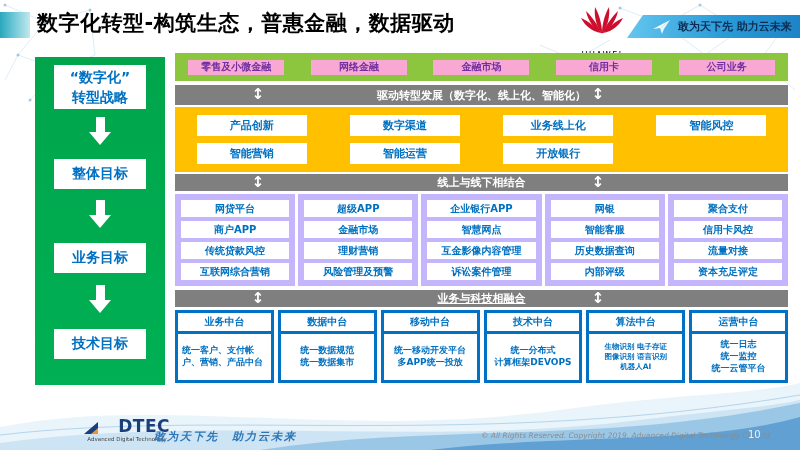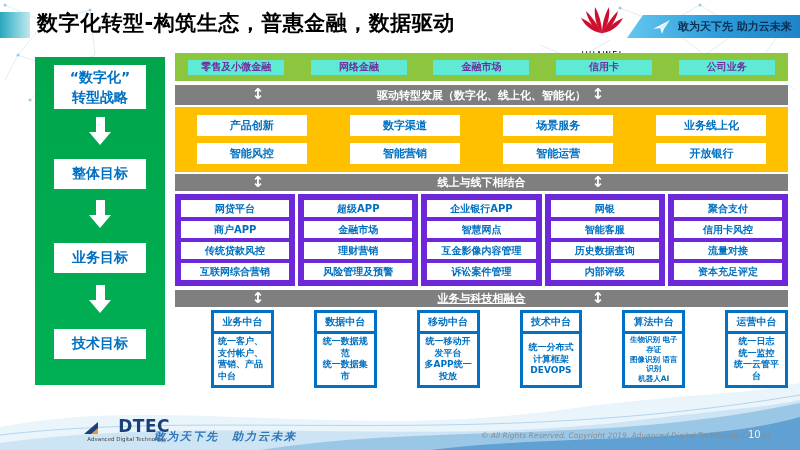--- a/index.html
+++ b/index.html
@@ -34,21 +34,21 @@
   .block-arrow{position:absolute;left:50%;transform:translateX(-50%);width:22px;height:30px;}
   .block-arrow .stem{width:9px;height:15px;background:#fff;margin:0 auto;}
   .block-arrow .head{width:0;height:0;margin:0 auto;border-left:11px solid transparent;
     border-right:11px solid transparent;border-top:13px solid #fff;}
   .arrow1{top:60px;}.arrow2{top:143px;}.arrow3{top:228px;}
 
   
   .band{position:absolute;left:175px;width:613px;box-sizing:border-box;}
   .green-band{top:53px;height:28px;background:#8cc63e;display:grid;
     grid-template-columns:repeat(5,1fr);align-items:center;justify-items:center;}
-  .green-band .wbox{width:96px;height:15px;background:#5eead4;color:#7030a0;font-size:10px;
+  .green-band .wbox{width:96px;height:15px;background:#f9a8d4;color:#7030a0;font-size:10px;
     font-weight:bold;display:flex;align-items:center;justify-content:center;}
 
   .gray-banner{background:#7f7f7f;color:#fff;font-size:11px;font-weight:bold;
     display:flex;align-items:center;justify-content:center;}
   .banner1{top:85px;height:20px;}
   .banner2{top:174px;height:17px;}
   .banner3{top:290px;height:17px;text-decoration:underline;}
   .updown{position:absolute;top:50%;transform:translateY(-54%);color:#fff;
     font-size:15px;font-weight:bold;line-height:1;}
   .updown::before{content:"\2195";}
@@ -56,28 +56,28 @@
   .ud-right{left:68%;}
 
   .yellow-band{top:107px;height:65px;background:#ffc000;display:grid;
     grid-template-columns:repeat(4,1fr);grid-template-rows:1fr 1fr;
     align-items:center;justify-items:center;padding:4px 0;}
   .yellow-band .wbox{width:110px;height:21px;background:#fff;color:#0070c0;font-size:11px;
     font-weight:bold;display:flex;align-items:center;justify-content:center;}
 
   .cyan-grid{top:194px;height:92px;display:grid;grid-template-columns:repeat(5,1fr);
     column-gap:3px;}
-  .cyan-col{background:#6d28d9;display:flex;flex-direction:column;justify-content:space-evenly;
+  .cyan-col{background:#c4b5fd;display:flex;flex-direction:column;justify-content:space-evenly;
     padding:2px 6px;}
   .cyan-col .wbox{height:17px;background:#fff;color:#0070c0;font-size:10px;font-weight:bold;
     display:flex;align-items:center;justify-content:center;white-space:nowrap;}
 
   .platforms{top:310px;height:73px;display:grid;grid-template-columns:repeat(6,1fr);
     column-gap:4px;}
-  .plat-col{background:#0071c5;display:flex;flex-direction:column;padding:3px;box-sizing:border-box;margin-left:36px;}
+  .plat-col{background:#0071c5;display:flex;flex-direction:column;padding:3px;box-sizing:border-box;}
   .plat-head{height:18px;background:#fff;color:#0070c0;font-size:10px;font-weight:bold;
     display:flex;align-items:center;justify-content:center;margin-bottom:3px;flex:none;}
   .plat-body{flex:1;background:#fff;color:#0070c0;font-size:9px;font-weight:bold;
     display:flex;align-items:center;justify-content:center;text-align:center;
     line-height:1.3;padding:1px 2px;}
   .plat-col:nth-child(1) .plat-body{font-size:9px;text-align:left;justify-content:flex-start;padding-left:4px;}
   .plat-col:nth-child(5) .plat-body{font-size:7.5px;}
 
   
   .dtec{position:absolute;left:84px;top:418px;width:86px;text-align:center;}
@@ -182,21 +182,20 @@
 
   <div class="band gray-banner banner1">
     <span class="updown ud-left"></span>
     <span>驱动转型发展（数字化、线上化、智能化）</span>
     <span class="updown ud-right"></span>
   </div>
 
   <div class="band yellow-band">
     <div class="wbox">产品创新</div>
     <div class="wbox">数字渠道</div>
-    <div class="wbox">场景服务</div>
     <div class="wbox">业务线上化</div>
     <div class="wbox">智能风控</div>
     <div class="wbox">智能营销</div>
     <div class="wbox">智能运营</div>
     <div class="wbox">开放银行</div>
   </div>
 
   <div class="band gray-banner banner2">
     <span class="updown ud-left"></span>
     <span>线上与线下相结合</span>

